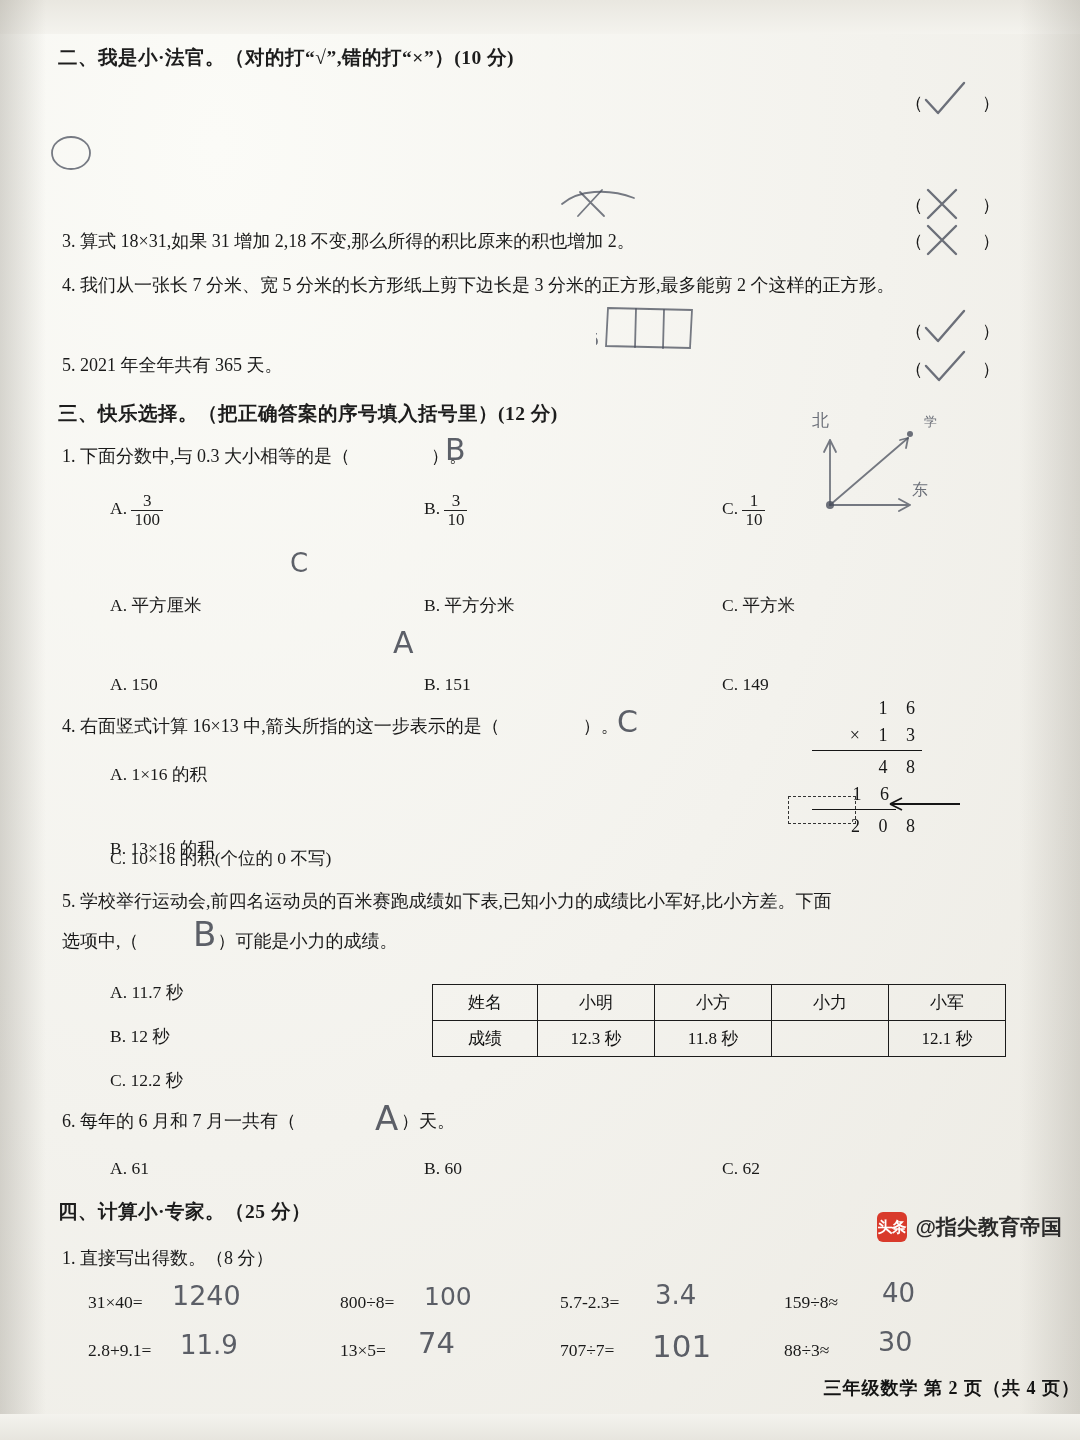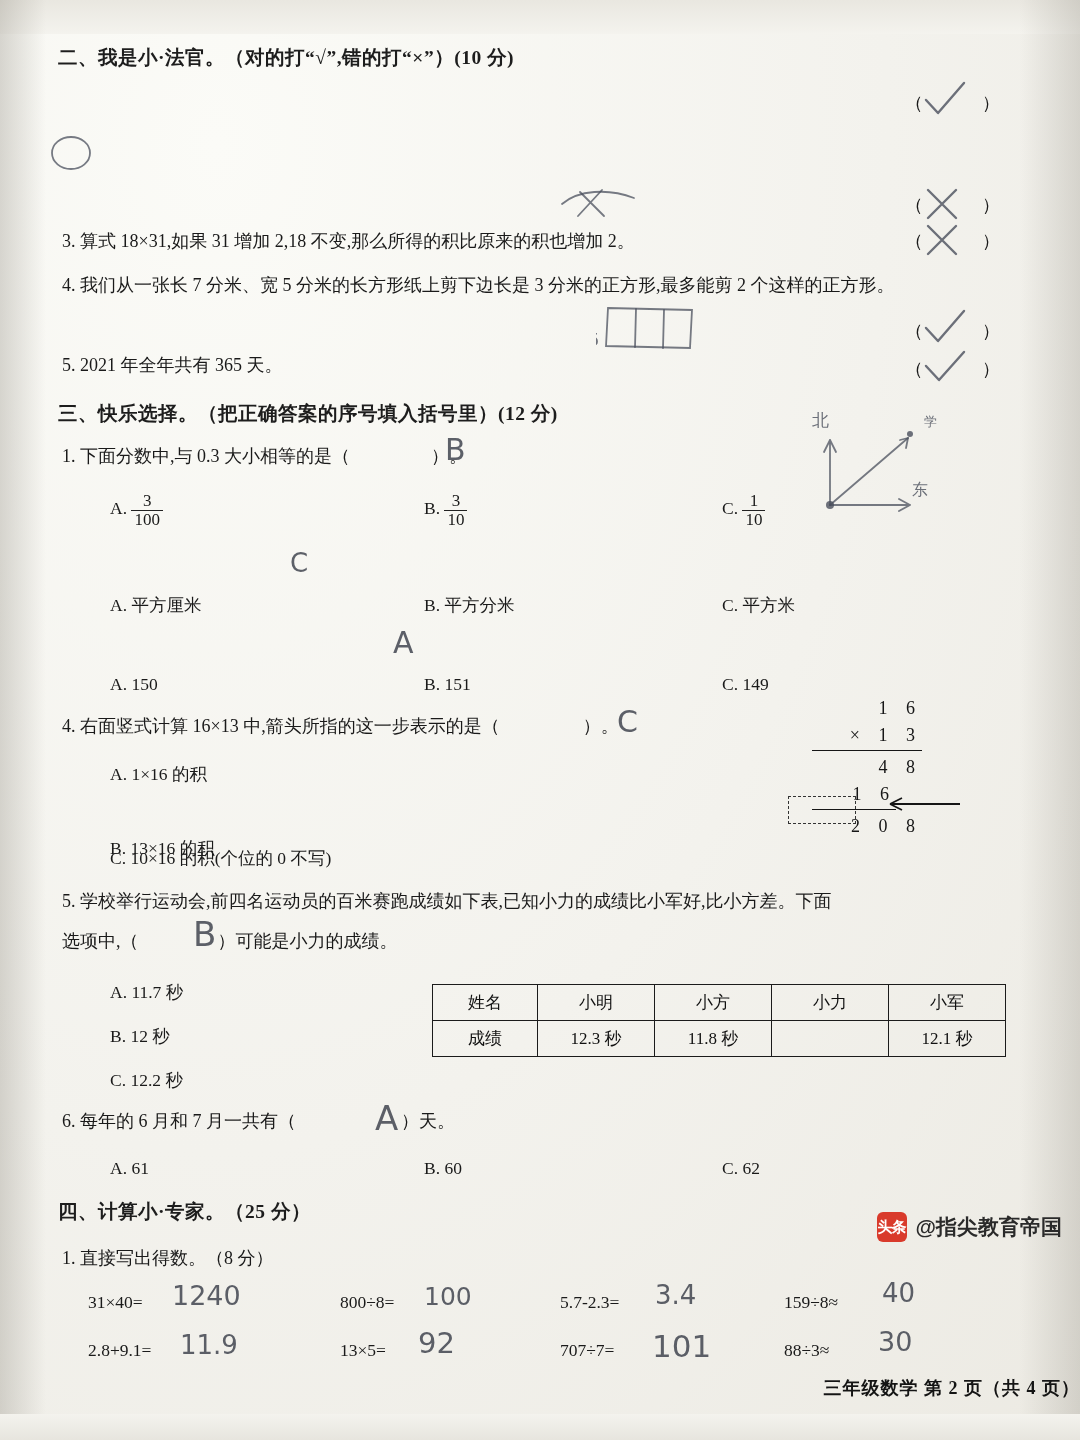--- a/index.html
+++ b/index.html
@@ -296,21 +296,21 @@
     <div class="abs opt" style="left:560px;top:1292px;">5.7-2.3=</div>
     <div class="hw" style="left:655px;top:1280px;font-size:26px;">3.4</div>
 
     <div class="abs opt" style="left:784px;top:1292px;">159÷8≈</div>
     <div class="hw" style="left:882px;top:1278px;font-size:26px;">40</div>
 
     <div class="abs opt" style="left:88px;top:1340px;">2.8+9.1=</div>
     <div class="hw" style="left:180px;top:1330px;font-size:26px;">11.9</div>
 
     <div class="abs opt" style="left:340px;top:1340px;font-family:Liberation Serif, serif;">13×5=</div>
-    <div class="hw" style="left:418px;top:1326px;font-size:29px;">92</div>
+    <div class="hw" style="left:418px;top:1326px;font-size:29px;">74</div>
 
     <div class="abs opt" style="left:560px;top:1340px;">707÷7=</div>
     <div class="hw" style="left:652px;top:1328px;font-size:31px;">101</div>
 
     <div class="abs opt" style="left:784px;top:1340px;">88÷3≈</div>
     <div class="hw" style="left:878px;top:1326px;font-size:27px;">30</div>
 
     <div class="abs footer" style="left:0;top:1376px;width:1080px;text-align:right;">三年级数学  第 2 页（共 4 页）</div>
 
     <div class="wm">

